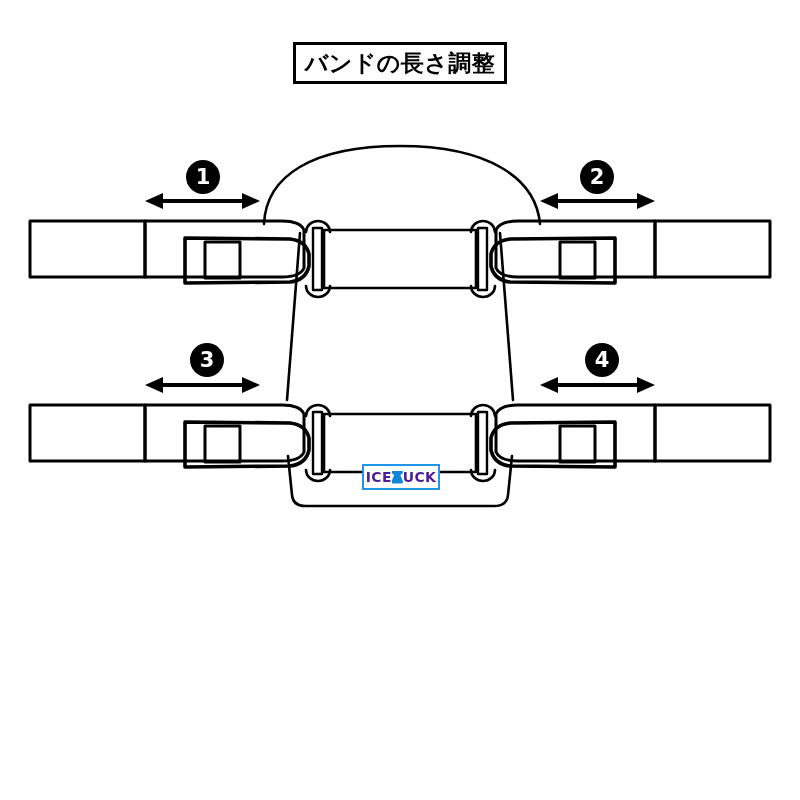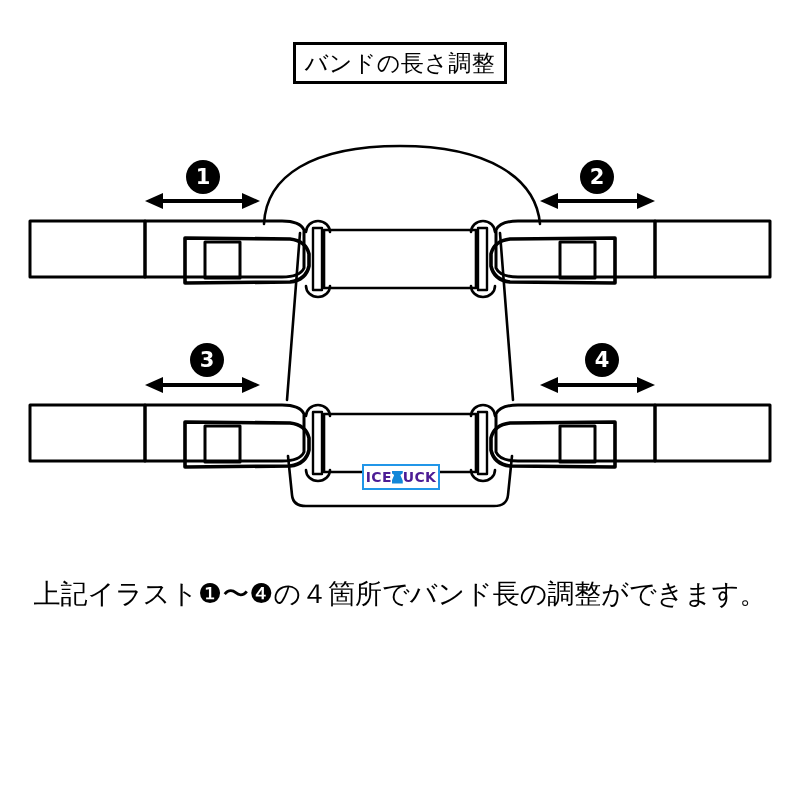--- a/index.html
+++ b/index.html
@@ -35,21 +35,21 @@
     box-sizing: border-box;
     display: flex;
     align-items: center;
     justify-content: center;
   }
   #title-text {
     font-size: 23px;
     line-height: 1;
     letter-spacing: 0.5px;
     white-space: nowrap;
-    font-weight: 400;
+    font-weight: 700;
   }
 
   
   #caption {
     position: absolute;
     left: 0;
     top: 578px;
     width: 800px;
     text-align: center;
     font-size: 27px;
@@ -239,15 +239,14 @@
   </div>
 
   <div id="logo-box">
     <span id="logo-text">
         <span>ICE</span>
         <span class="logo-mark"></span>
         <span>UCK</span>
       </span>
   </div>
 
-  <div id="caption">上記イラスト❶〜❹の４箇所でバンド長の調整ができます。</div>
 
 </div>
 
 </body></html>

